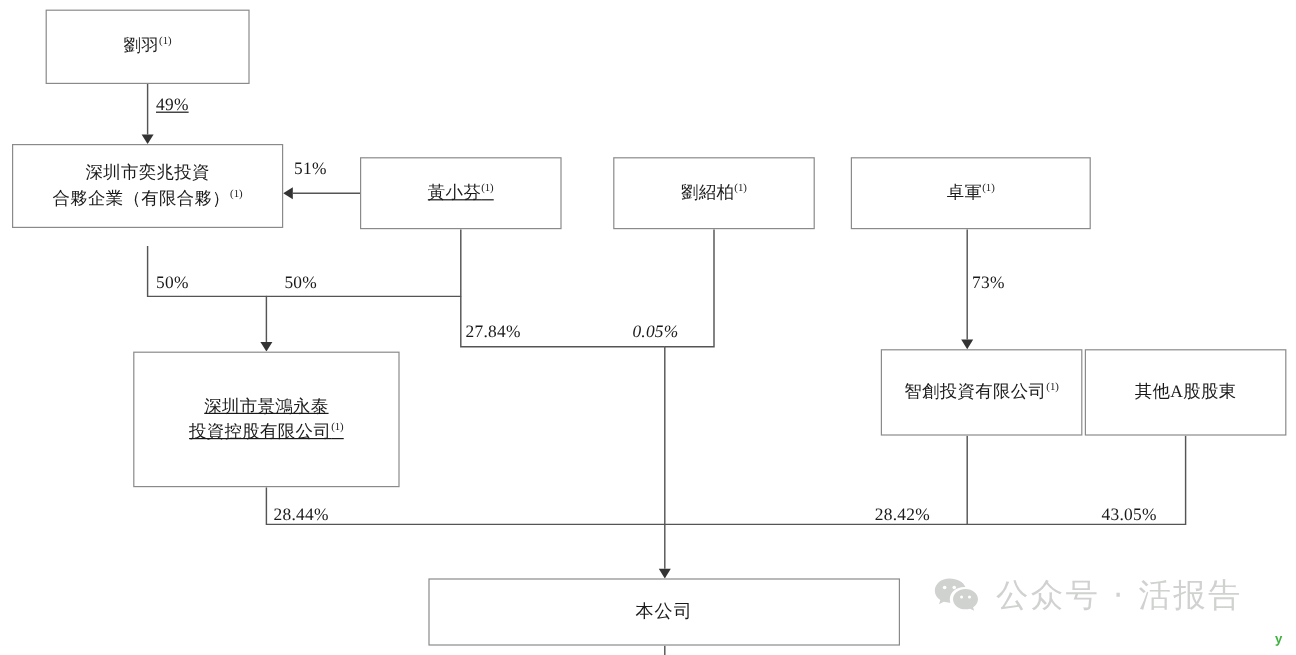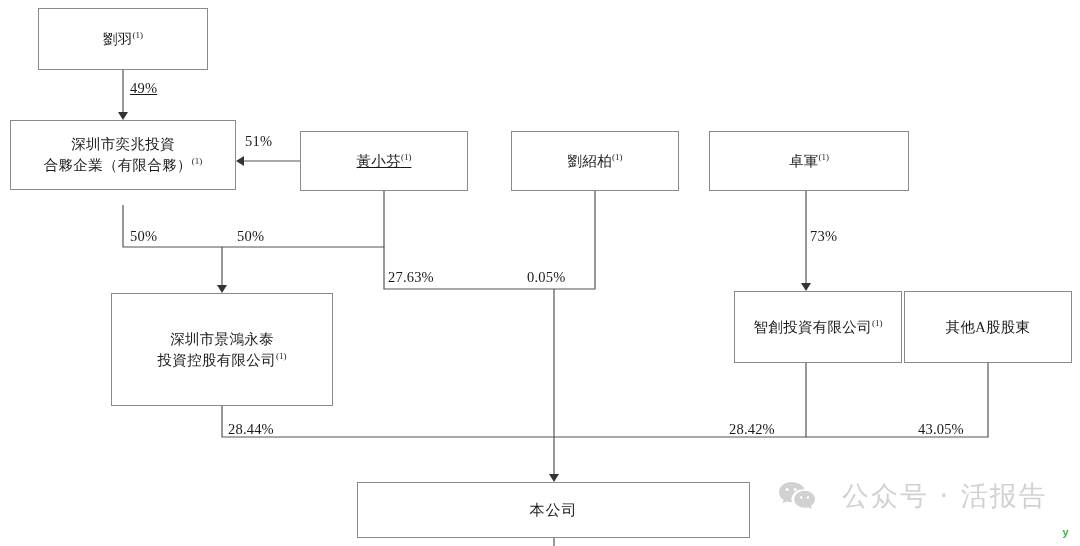--- a/index.html
+++ b/index.html
@@ -60,21 +60,21 @@
     z-index: 3;
     letter-spacing: 0.2px;
   }
   
   #watermark {
     position: absolute;
     left: 778px;
     top: 478px;
     display: flex;
     align-items: center;
-    gap: 26px;
+    gap: 14px;
     z-index: 4;
     user-select: none;
   }
   #watermark .wm-text {
     font-family: "DejaVu Sans", "Liberation Sans", sans-serif;
     font-size: 27px;
     color: #d0d2d0;
     letter-spacing: 2px;
     white-space: nowrap;
   }
@@ -150,21 +150,21 @@
   </div>
 
   <div class="node" style="left:511px; top:131px; width:168px; height:60px;">
     <span class="txt"><span>劉紹柏</span><sup>(1)</sup></span>
   </div>
 
   <div class="node" style="left:709px; top:131px; width:200px; height:60px;">
     <span class="txt"><span>卓軍</span><sup>(1)</sup></span>
   </div>
 
-  <div class="node" style="left:111px; top:293px; width:222px; height:113px;">
+  <div class="node" style="left:111px; top:293px; width:222px; height:113px;text-decoration:underline;">
     <span class="txt"><span>深圳市景鴻永泰</span><br><span>投資控股有限公司</span><sup>(1)</sup></span>
   </div>
 
   <div class="node" style="left:722px; top:291px; width:168px; height:72px;margin-left:12px;">
     <span class="txt"><span>智創投資有限公司</span><sup>(1)</sup></span>
   </div>
 
   <div class="node" style="left:904px; top:291px; width:168px; height:72px;">
     <span class="txt"><span>其他A股股東</span></span>
   </div>
@@ -174,23 +174,23 @@
   </div>
 
   <div class="pct" style="left:130px; top:80px;text-decoration:underline;">49%</div>
 
   <div class="pct" style="left:245px; top:133px;">51%</div>
 
   <div class="pct" style="left:130px; top:228px;">50%</div>
 
   <div class="pct" style="left:237px; top:228px;">50%</div>
 
-  <div class="pct" style="left:388px; top:269px;">27.63%</div>
-
-  <div class="pct" style="left:527px; top:269px;">0.05%</div>
+  <div class="pct" style="left:388px; top:269px;">27.84%</div>
+
+  <div class="pct" style="left:527px; top:269px;font-style:italic;">0.05%</div>
 
   <div class="pct" style="left:810px; top:228px;">73%</div>
 
   <div class="pct" style="left:228px; top:421px;">28.44%</div>
 
   <div class="pct" style="left:729px; top:421px;">28.42%</div>
 
   <div class="pct" style="left:918px; top:421px;">43.05%</div>
 
   <div id="watermark">

